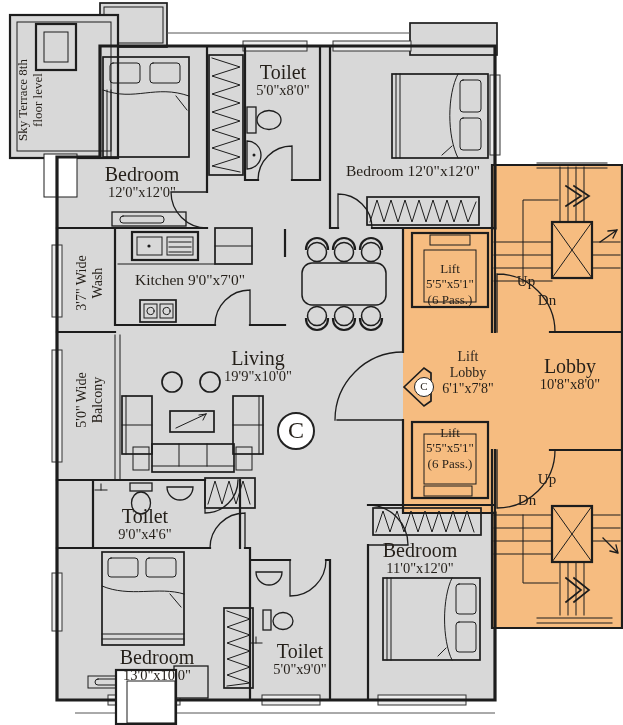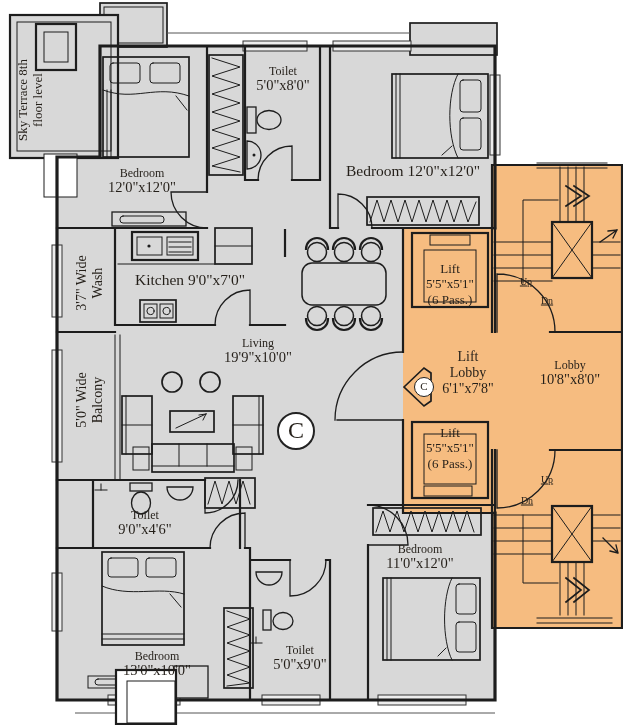--- a/index.html
+++ b/index.html
@@ -11,23 +11,23 @@
   .s1{stroke-width:1;} .s12{stroke-width:1.3;} .s15{stroke-width:1.7;}
   .s2{stroke-width:2.2;} .s3{stroke-width:3.2;}
   .thin{stroke:#555;stroke-width:1;fill:none;}
   .gfill{fill:#d8d8d8;} .ofill{fill:#f6bc80;} .wfill{fill:#ffffff;}
   .win{fill:#ededed;stroke:#333;stroke-width:1;}
   .chair{fill:#d8d8d8;stroke:#1d1d1d;stroke-width:1.5;}
   
   .label{position:absolute;text-align:center;line-height:1.1;white-space:nowrap;
          transform:translate(-50%,-50%);}
   .rot{transform:translate(-50%,-50%) rotate(-90deg);}
-  .nm{font-size:12px;} .dm{font-size:14.5px;} .one{font-size:15.5px;}
+  .nm{font-size:20px;} .dm{font-size:14.5px;} .one{font-size:15.5px;}
   .sm{font-size:13px;line-height:1.18;} .md{font-size:14px;line-height:1.15;}
-  .updn{font-size:10px;text-decoration:underline;}
+  .updn{font-size:15px;}
   .unit-c{position:absolute;width:34px;height:34px;border:2px solid #222;border-radius:50%;
           background:#fff;font-size:24px;text-align:center;line-height:32px;
           transform:translate(-50%,-50%);}
   .entrance-c{position:absolute;width:18px;height:18px;border:1.5px solid #222;border-radius:50%;
           background:#fff;font-size:11px;text-align:center;line-height:17px;
           transform:translate(-50%,-50%);}
 </style>
 </head>
 <body>
 
@@ -340,21 +340,21 @@
   <div>Lift</div>
   <div>Lobby</div>
   <div>6'1"x7'8"</div>
 </div>
 
 <div class="label" style="left:570px;top:374px">
   <div class="nm">Lobby</div>
   <div class="dm">10'8"x8'0"</div>
 </div>
 
-<div class="label" style="left:258px;top:352px">
+<div class="label" style="left:258px;top:366px">
   <div class="nm">Living</div>
   <div class="dm">19'9"x10'0"</div>
 </div>
 
 <div class="label rot md" style="left:90px;top:400px">
   <div>5'0" Wide</div>
   <div>Balcony</div>
 </div>
 
 <div class="unit-c" style="left:296px;top:431px">C</div>

